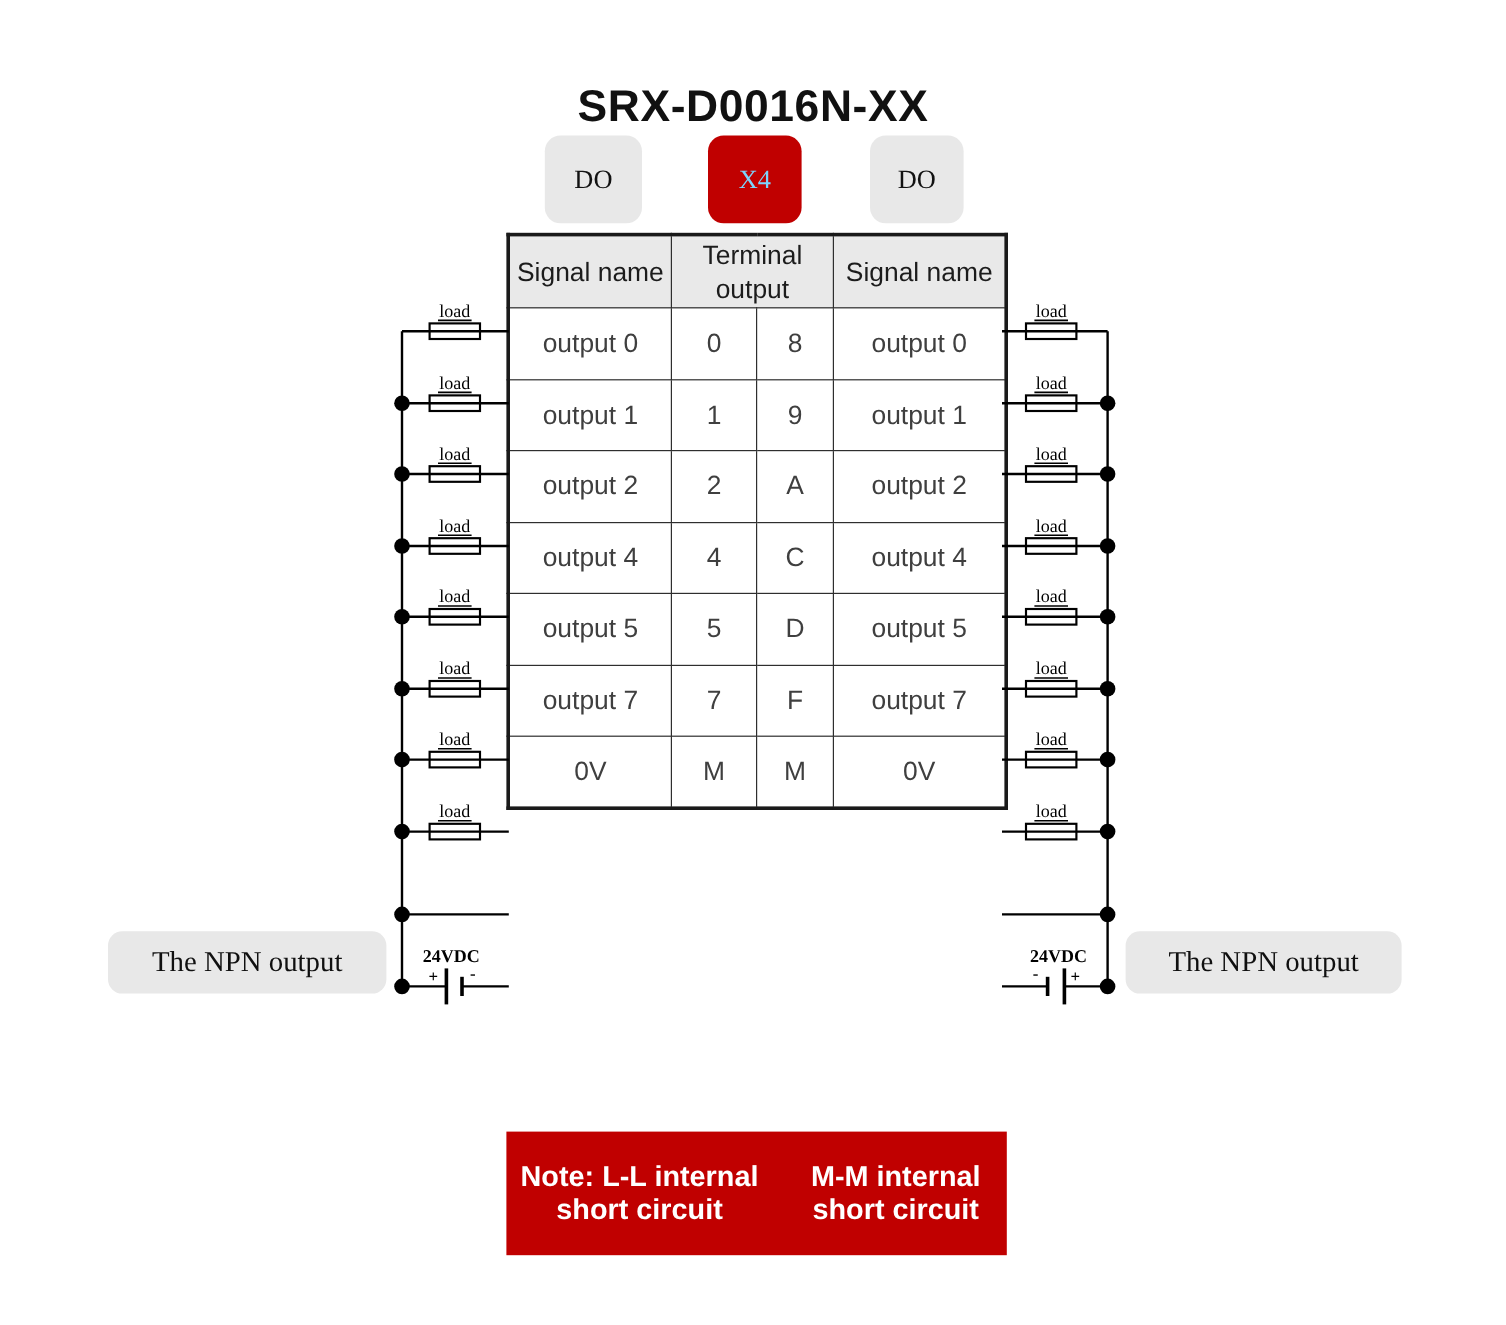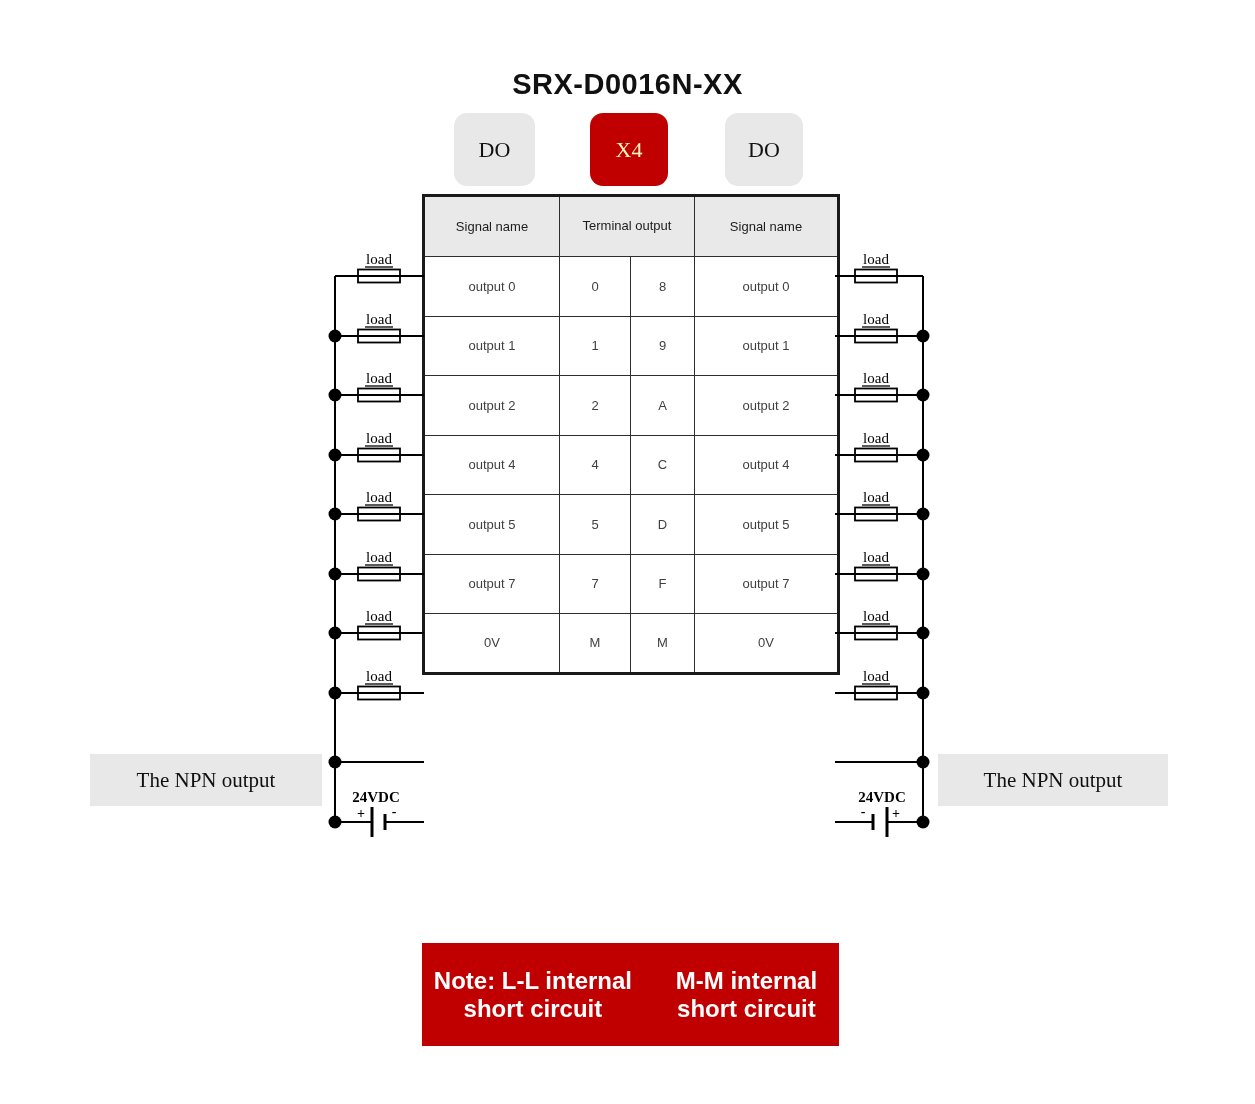--- a/index.html
+++ b/index.html
@@ -8,55 +8,55 @@
     --header-gray:#e9e9e9;
     --ink:#1c1c1c;
     --cell-text:#3f3f3f;
     --wire:#000000;
   }
   *{box-sizing:border-box;margin:0;padding:0}
   body{background:#ffffff;font-family:"Liberation Sans",sans-serif}
   .page{position:relative;width:1255px;height:1104px;background:#ffffff;overflow:hidden}
 
   .title{position:absolute;left:0;top:68px;width:1255px;text-align:center;
-         font-size:29px;font-weight:700;color:#111;letter-spacing:.5px}
+         font-size:37px;font-weight:700;color:#111;letter-spacing:.5px}
 
   .badge{position:absolute;top:113px;height:73px;border-radius:13px;
          display:flex;align-items:center;justify-content:center;
          font-family:Liberation Serif, serif;font-size:22px;color:#121212;
          background:var(--panel-gray)}
-  .badge.red{background:var(--accent-red);color:#fef9c3}
+  .badge.red{background:var(--accent-red);color:#7dd3fc}
   .badge.b-left{left:454px;width:81px}
   .badge.b-center{left:590px;width:78px}
   .badge.b-right{left:725px;width:78px}
 
   table.term{position:absolute;left:422px;top:194px;width:415px;
              border-collapse:collapse;table-layout:fixed;
-             font-size:13px;border:3px solid #1a1a1a}
+             font-size:22px;border:3px solid #1a1a1a}
   table.term td{border:1.5px solid #2e2e2e;text-align:center;vertical-align:middle;
                 color:var(--cell-text)}
   table.term td.hdr{background:var(--header-gray);color:var(--ink)}
   .hdr-wrap{display:inline-block;width:96px;line-height:1.25}
   tr.hrow{height:61px}
   tr.drow{height:59.5px}
 
   svg.wiring{position:absolute;overflow:visible}
   svg.wiring line{stroke:var(--wire);stroke-width:2}
   svg.wiring line.thick{stroke-width:3}
   svg.wiring line.thin{stroke-width:1.3}
   svg.wiring rect{fill:none;stroke:var(--wire);stroke-width:1.8}
   svg.wiring circle{fill:var(--wire)}
   svg.wiring text{fill:#000;font-family:"Liberation Serif",serif}
   text.sv-load{font-size:15px}
   text.sv-sign{font-size:14px;font-weight:700}
   text.sv-supply{font-size:15px;font-weight:700}
 
-  .npn{position:absolute;top:754px;height:52px;background:var(--panel-gray);
-       border-radius:0;display:flex;align-items:center;justify-content:center;
-       font-family:"Liberation Serif",serif;font-size:21px;color:#101010}
+  .npn{position:absolute;top:776px;height:52px;background:var(--panel-gray);
+       border-radius:12px;display:flex;align-items:center;justify-content:center;
+       font-family:"Liberation Serif",serif;font-size:24px;color:#101010}
   .npn.n-left{left:90px;width:232px}
   .npn.n-right{left:938px;width:230px}
 
   .note{position:absolute;left:422px;top:943px;width:417px;height:103px;
         background:var(--accent-red);color:#ffffff;font-weight:700;font-size:24px;
         display:flex;flex-direction:row;align-items:center;justify-content:center;
         gap:10px;text-align:center}
 </style>
 </head>
 <body>

